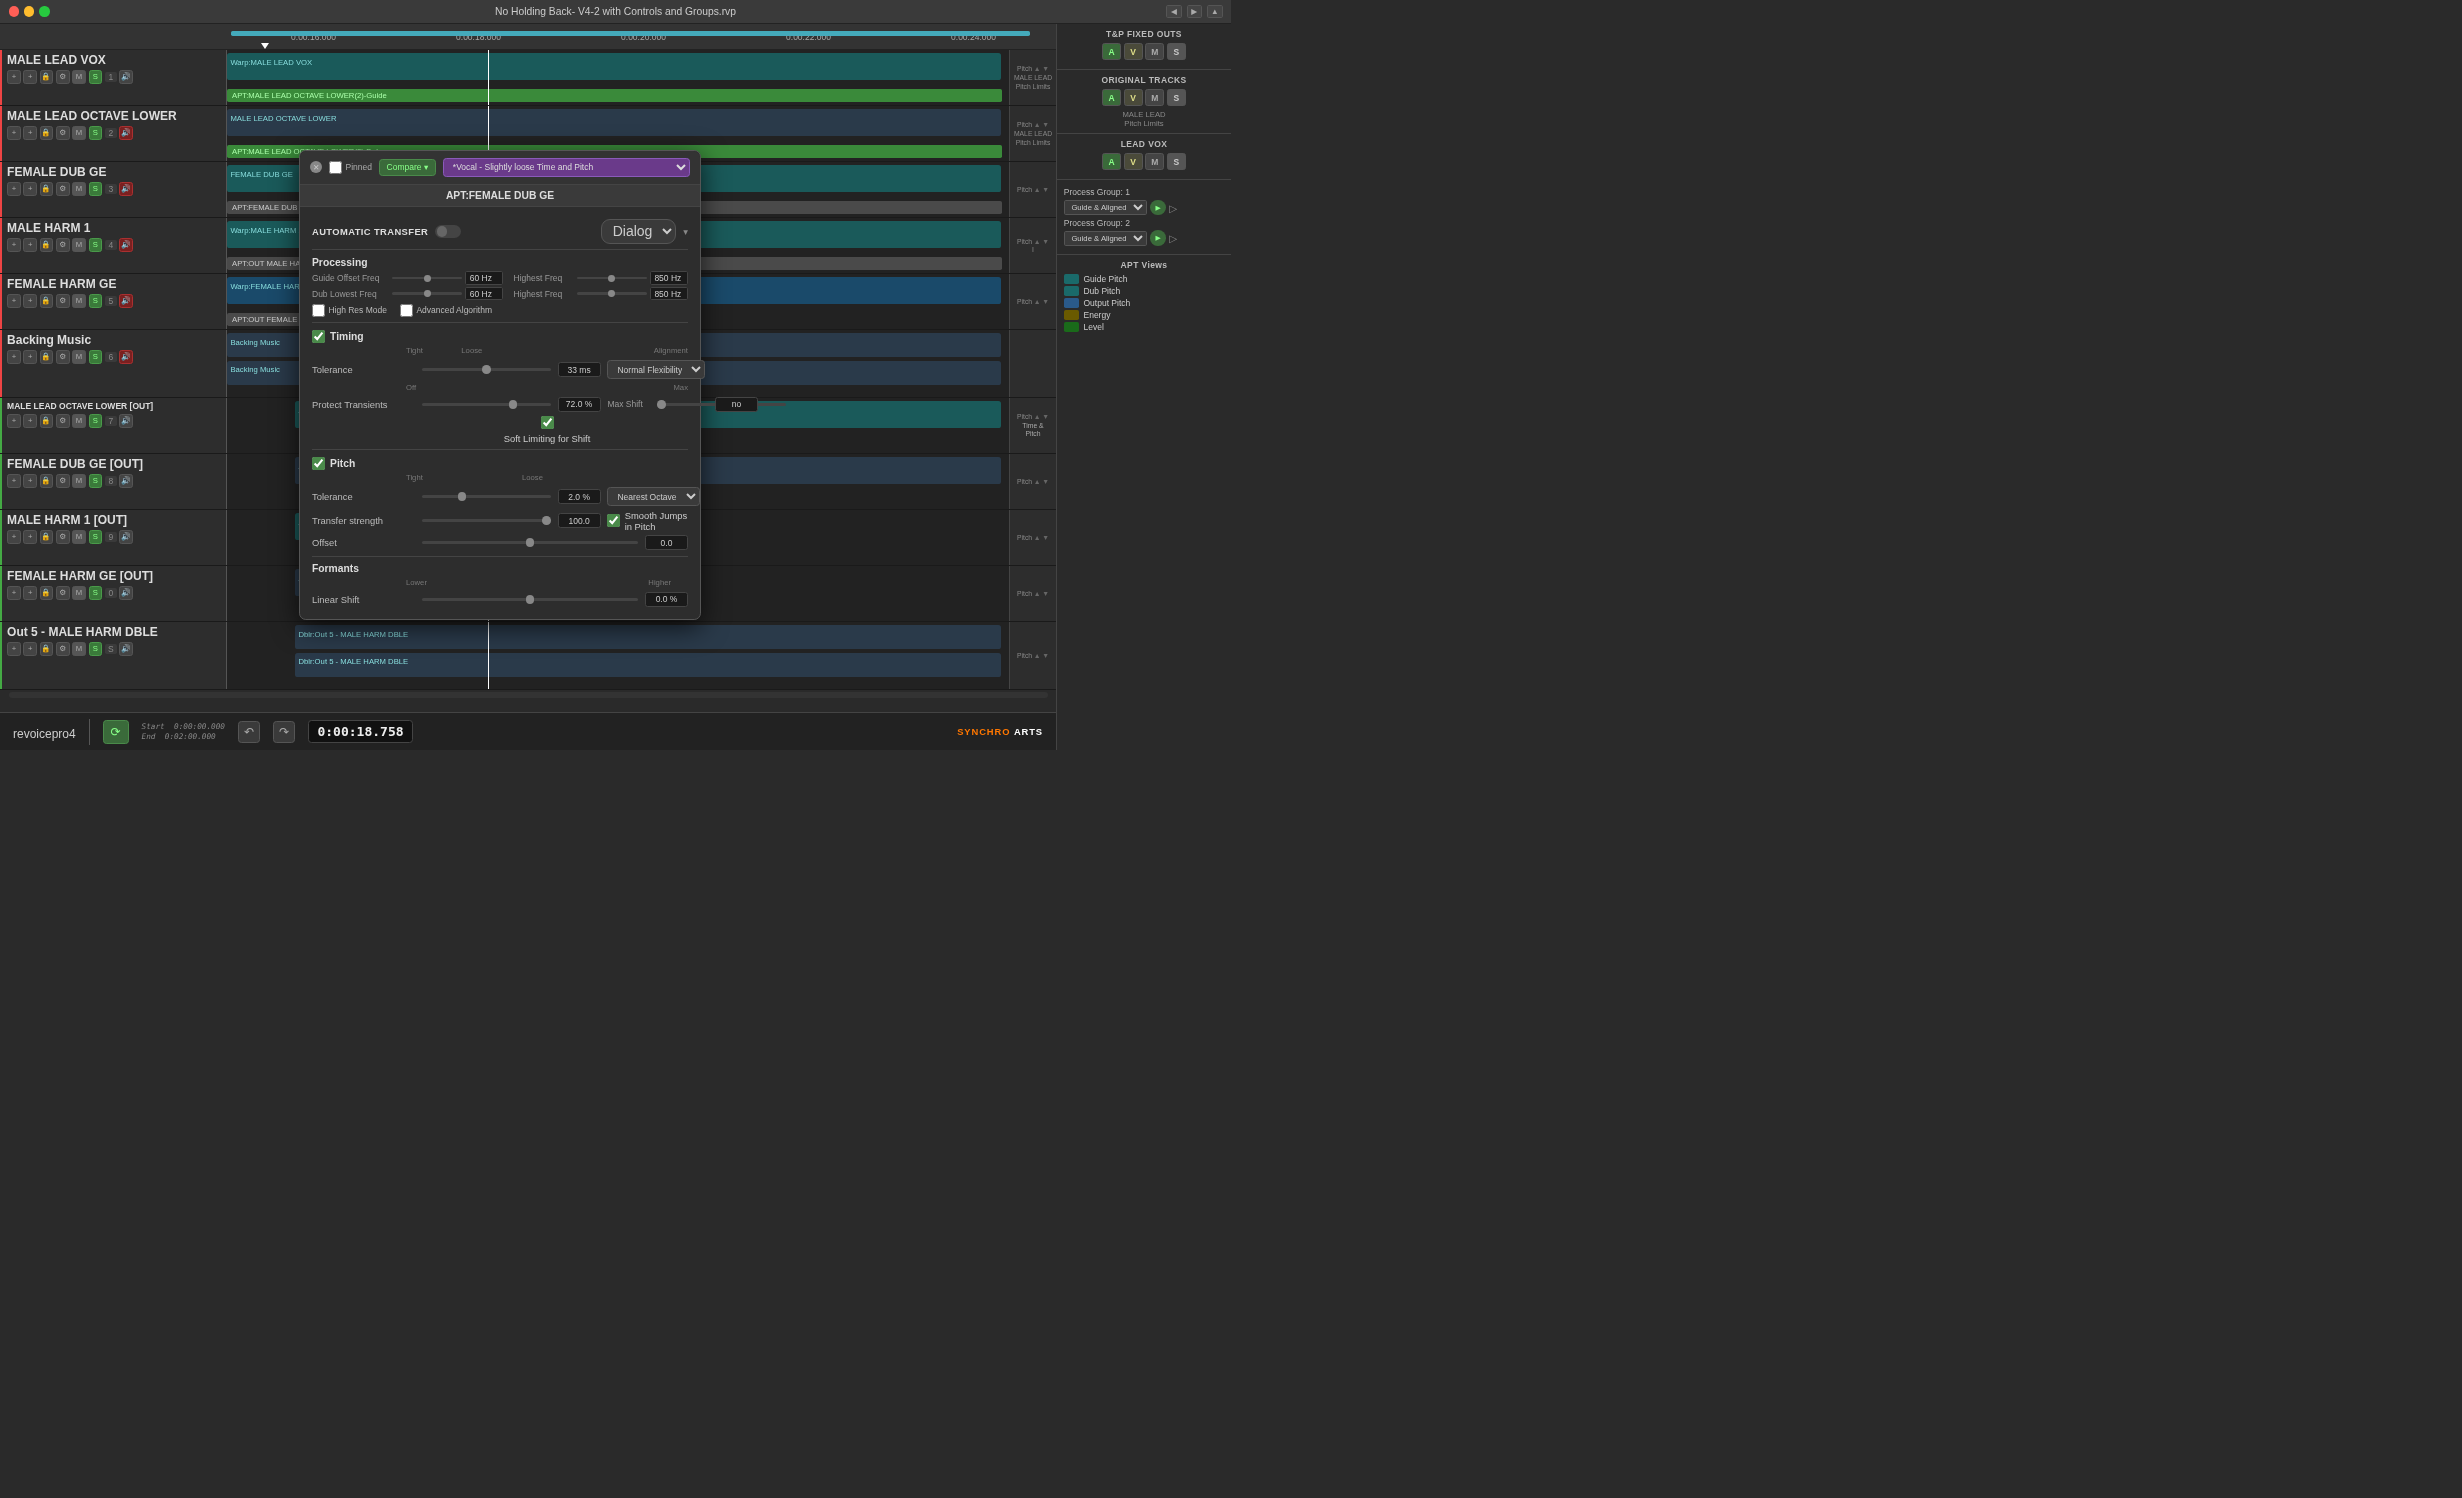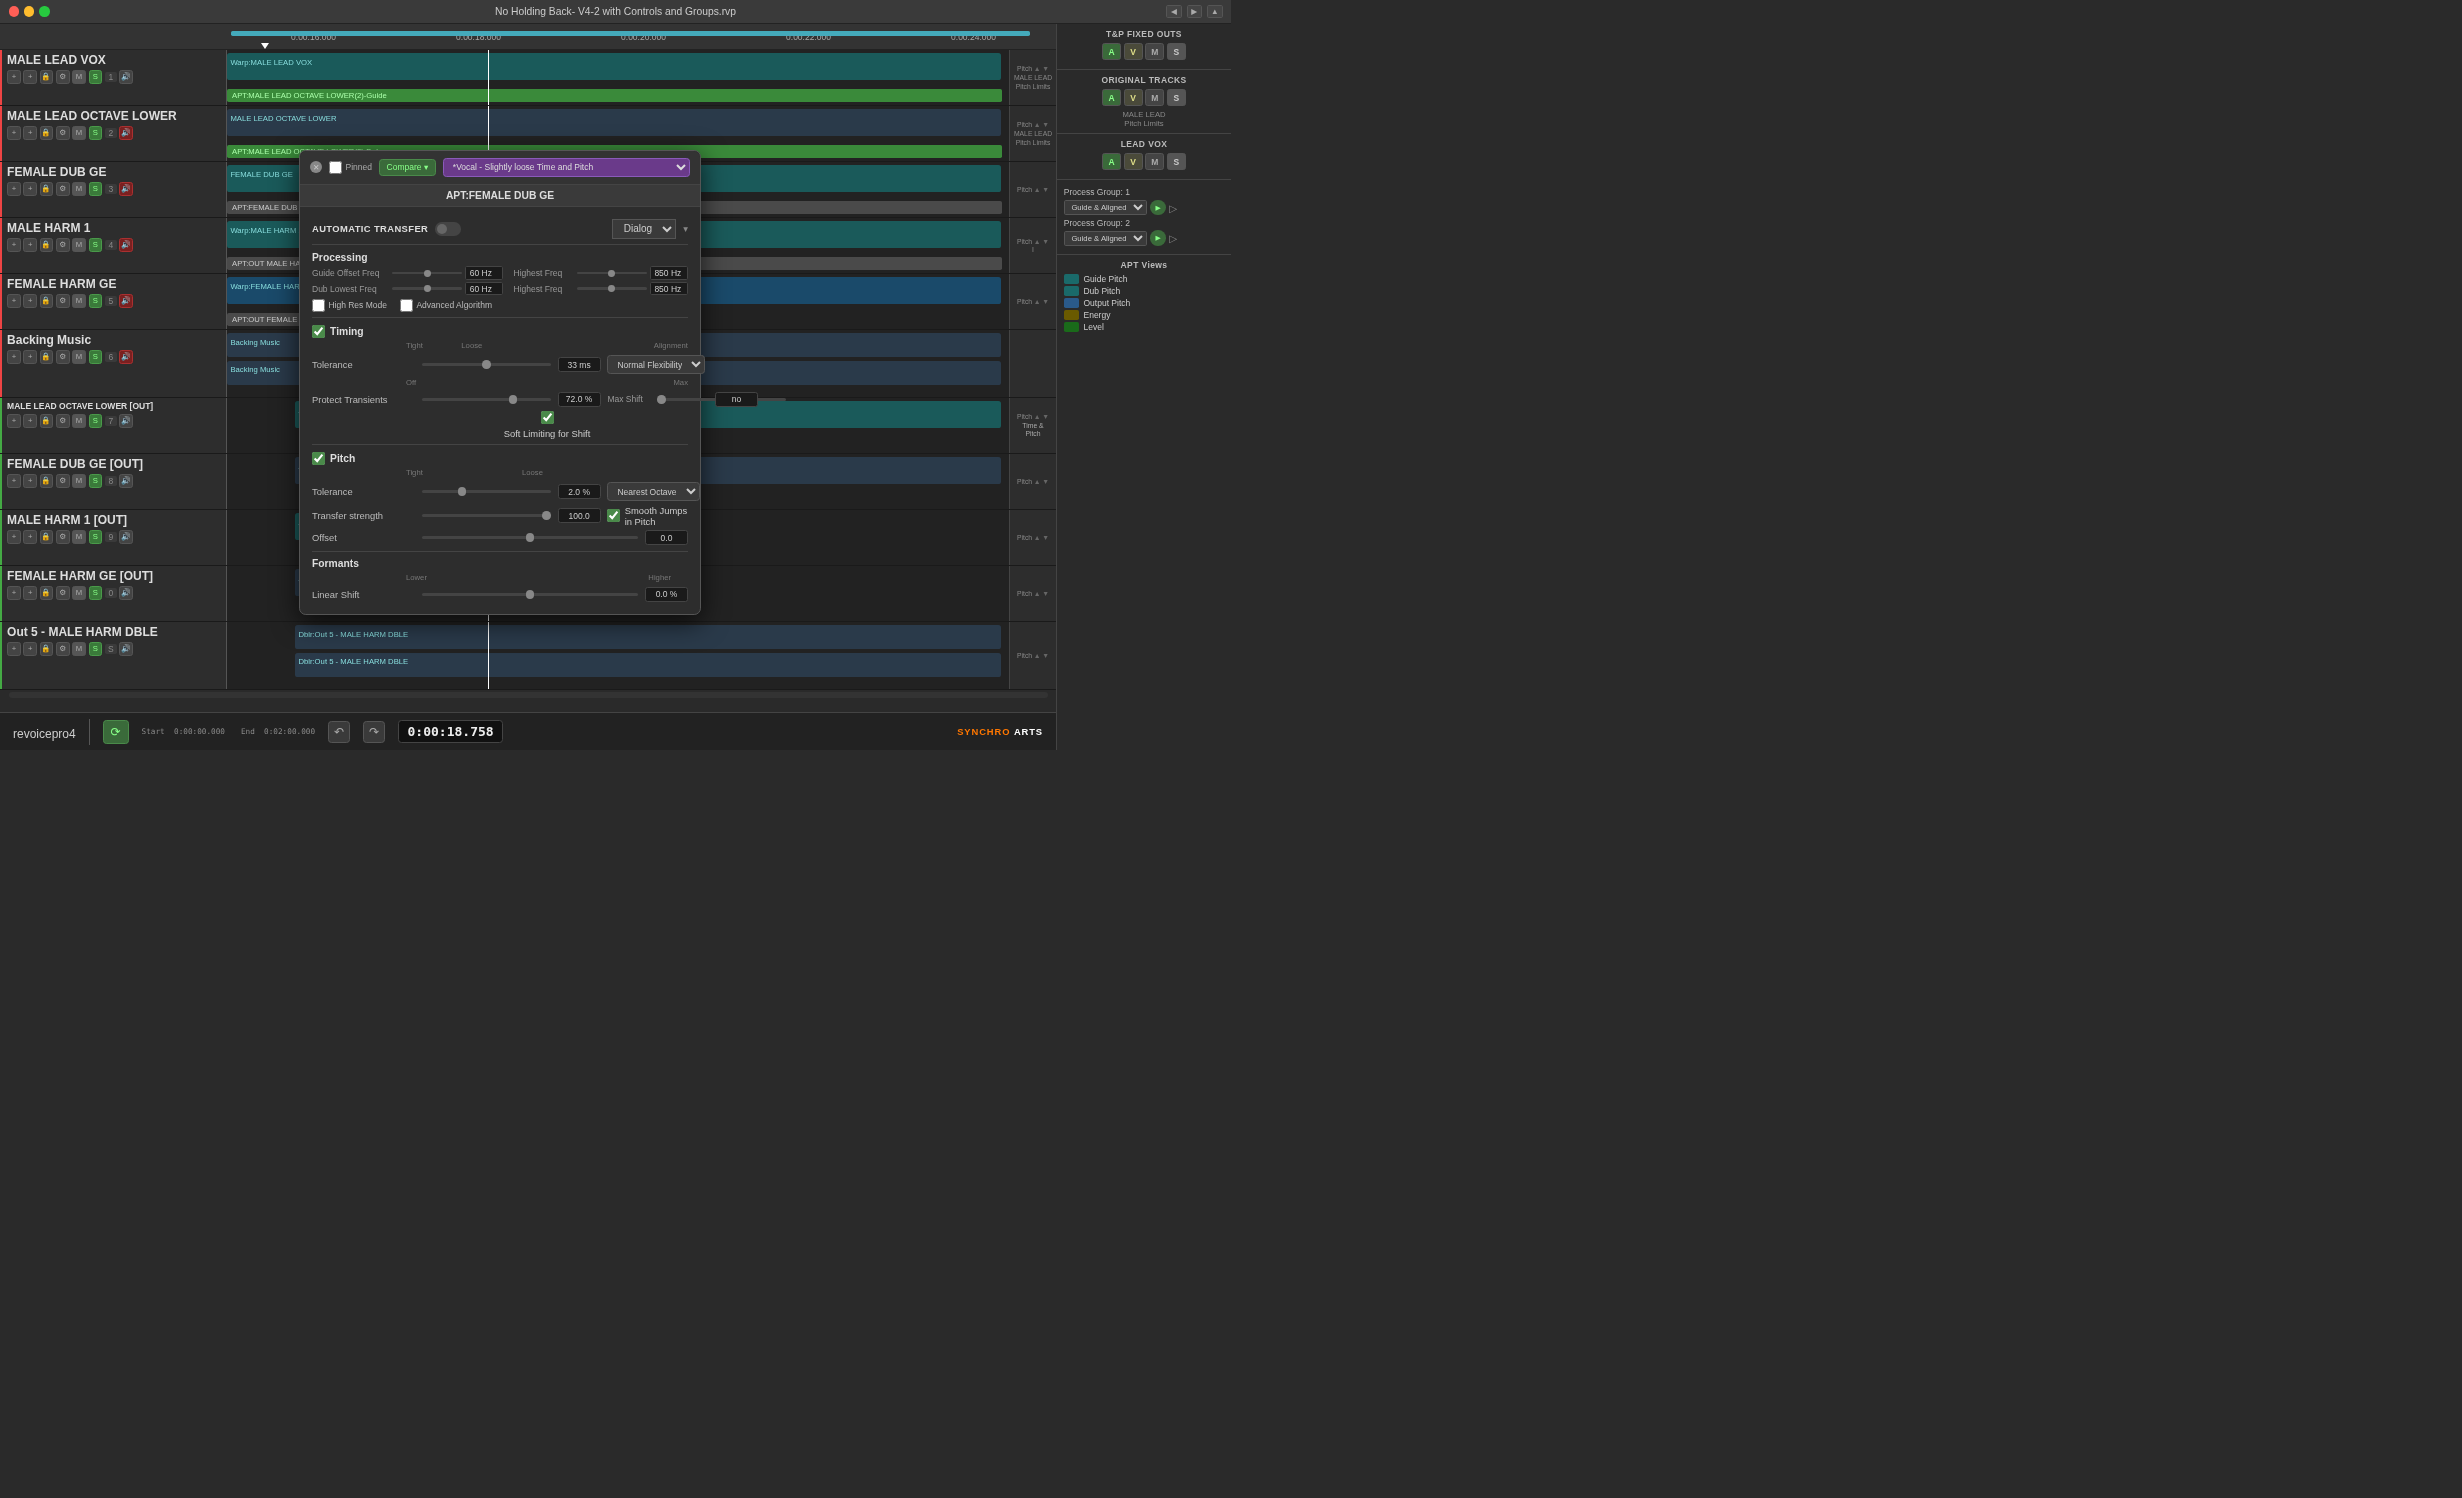--- a/index.html
+++ b/index.html
@@ -316,21 +316,21 @@
       background: #111;
       border: 0.9px solid #444;
       border-radius: 3.4px;
       padding: 3.4px 8.5px;
       font-size: 13px;
       font-weight: 700;
       color: #eee;
       font-family: monospace;
     }
     .time-display-box {
-      display: flex; flex-direction: row; gap: 16px;
+      display: flex; flex-direction: column; gap: 1px; font-style: italic;
     }
     .time-line { font-size: 7.7px; color: #888; font-family: monospace; }
     .undo-btn {
       width: 22px; height: 22px;
       background: #3a3a3a; border: 0.9px solid #555;
       border-radius: 3.4px;
       display: flex; align-items: center; justify-content: center;
       font-size: 12px; color: #aaa; cursor: pointer;
     }
     .synchro-logo {
@@ -468,23 +468,23 @@
       content: '';
       position: absolute;
       width: 10.3px; height: 10.3px;
       background: #666;
       border-radius: 50%;
       top: 1.7px; left: 1.7px;
     }
     .apt-dialog-select {
       background: #3a3a3a;
       border: 0.9px solid #555;
-      border-radius: 0;
+      border-radius: 9px;
       padding: 2.6px 6.8px;
-      font-size: 10px; color: #ccc;
+      font-size: 14px; color: #ccc;
     }
     .proc-grid-row {
       display: flex; align-items: center; gap: 3.4px; margin: 1.7px 0;
     }
     .freq-label { font-size: 8.5px; color: #999; min-width: 77px; }
     .freq-slider { flex: 1; height: 2.6px; background: #444; border-radius: 1.7px; -webkit-appearance: none; }
     .freq-slider::-webkit-slider-thumb { -webkit-appearance: none; width: 6.8px; height: 6.8px; background: #888; border-radius: 50%; }
     .freq-val { font-size: 8.5px; color: #ccc; background: #1a1a1a; border: 0.9px solid #444; border-radius: 1.7px; padding: 0.9px 3.4px; min-width: 38px; text-align: left; }
     .hires-checkbox-row { display: flex; align-items: center; gap: 13px; margin: 3.4px 0; }
     .hires-cb { display: flex; align-items: center; gap: 3.4px; font-size: 8.5px; color: #bbb; }

